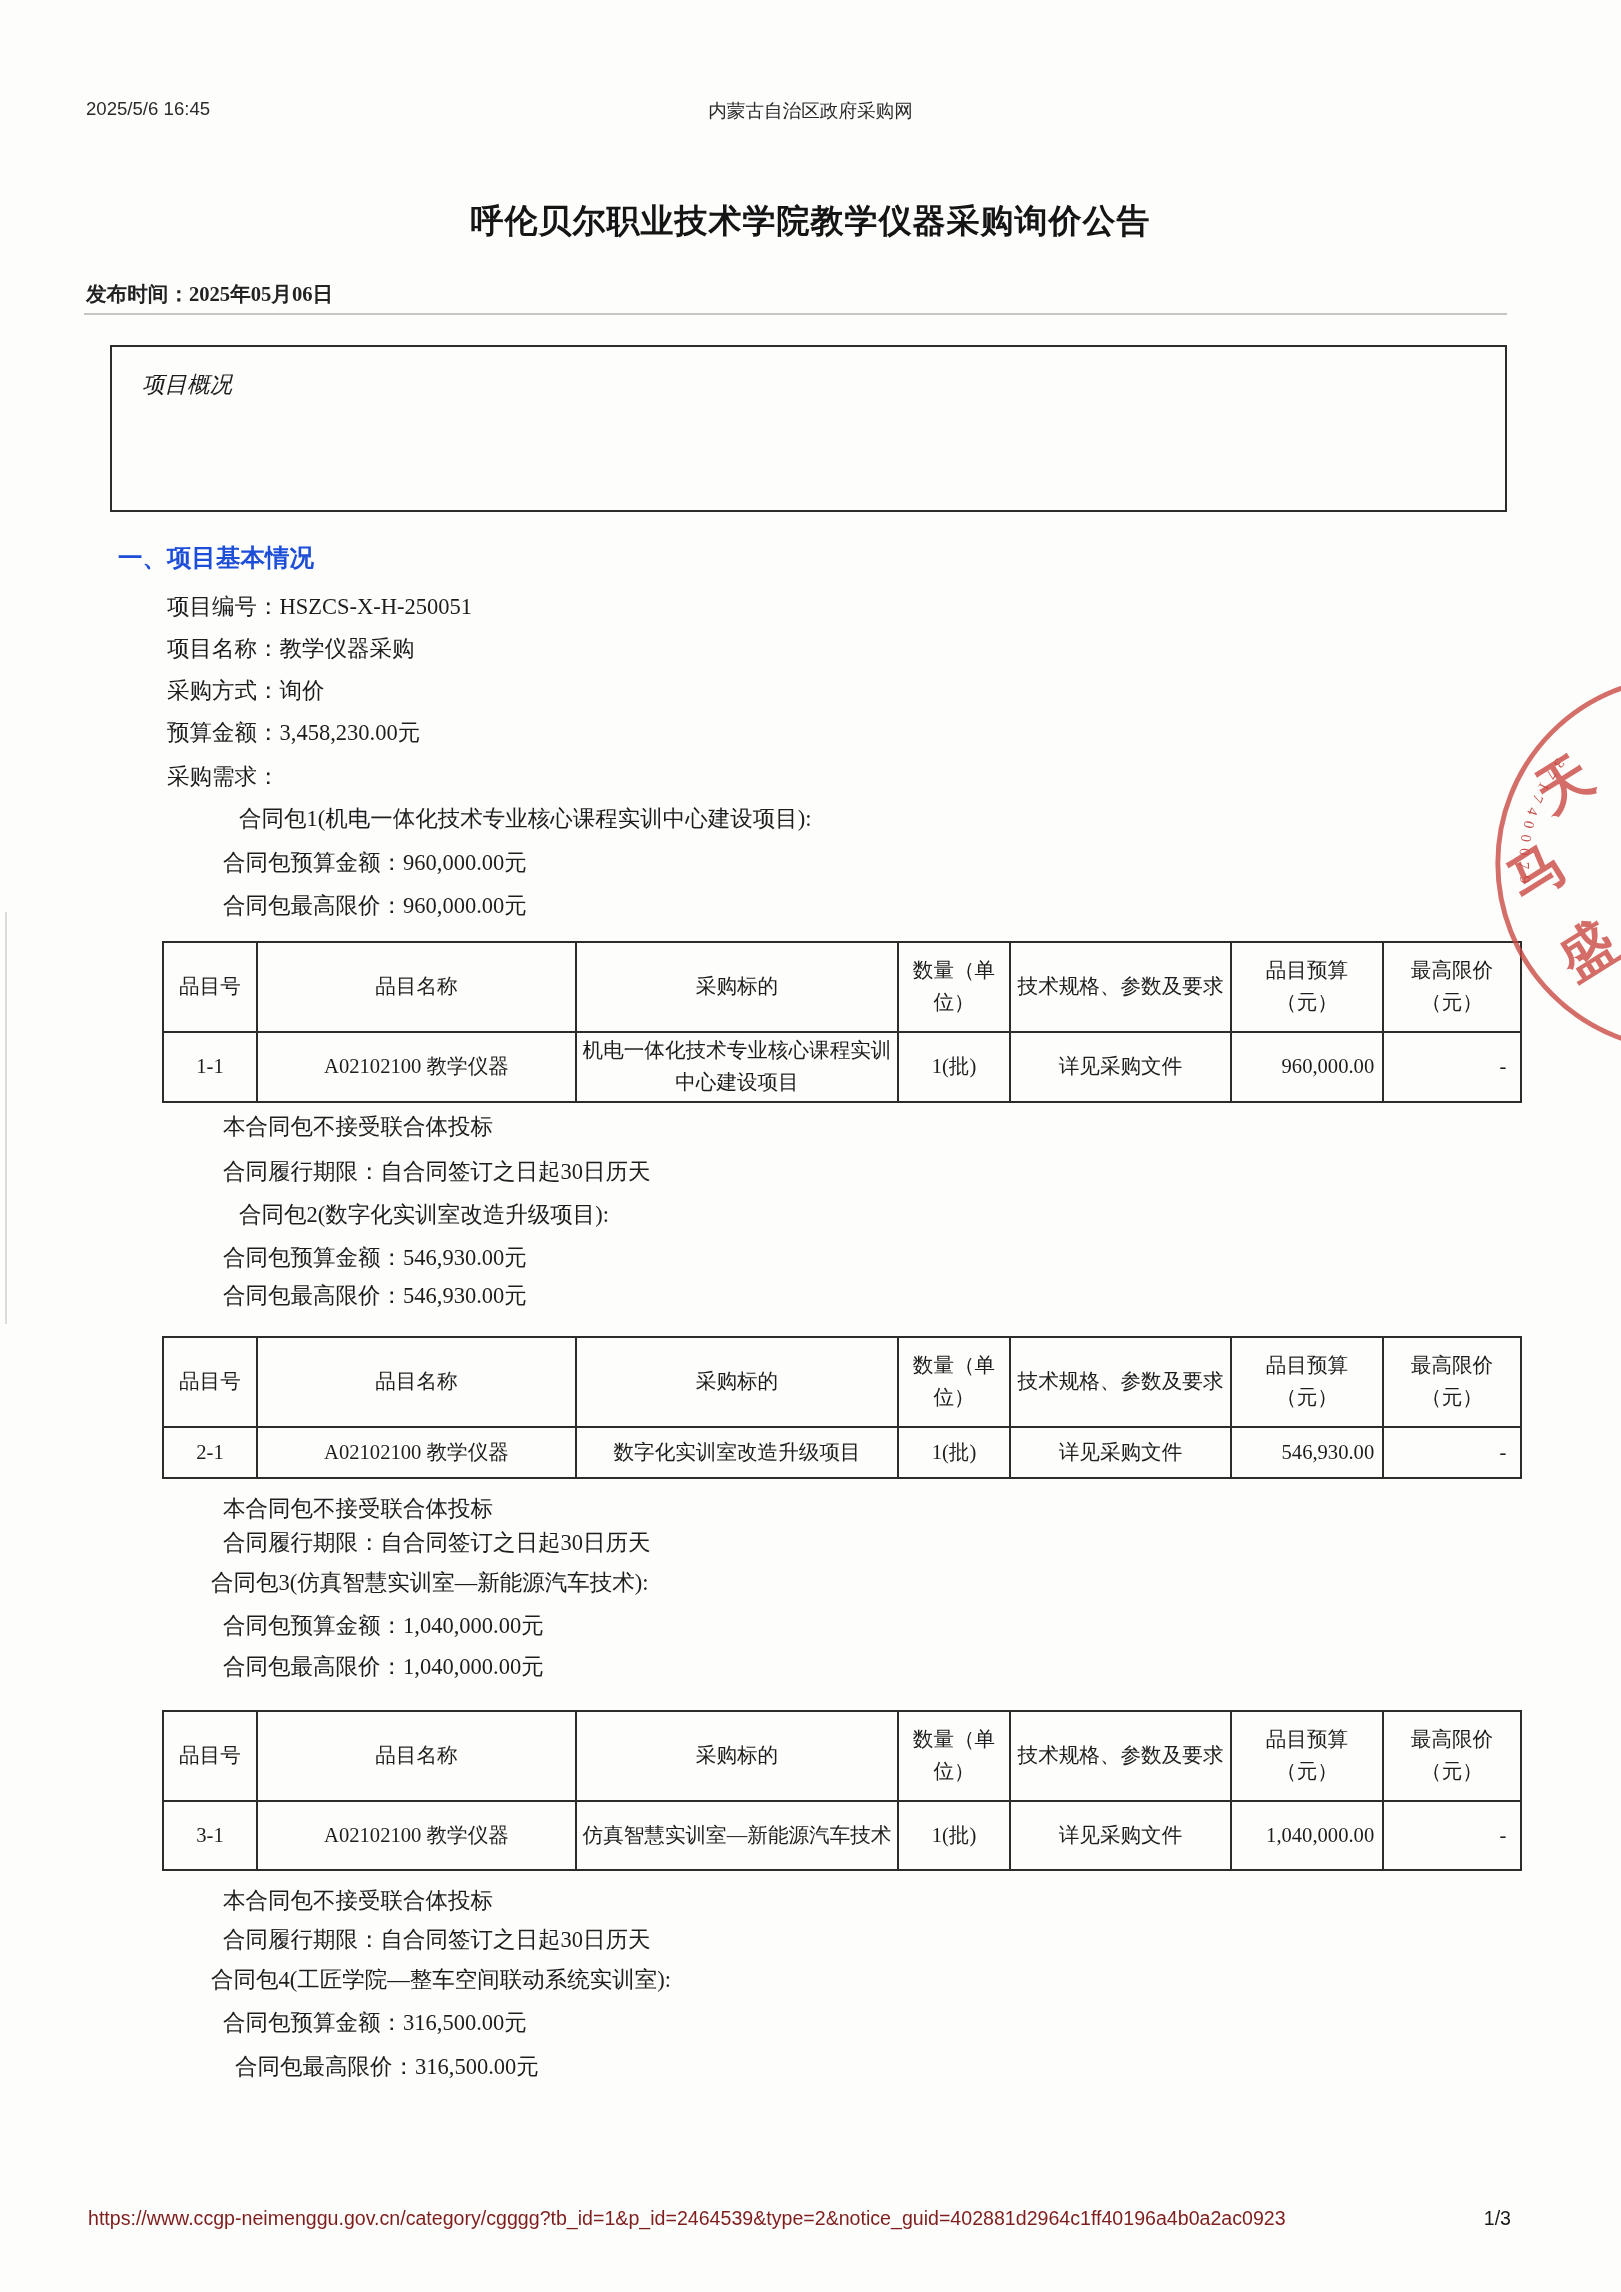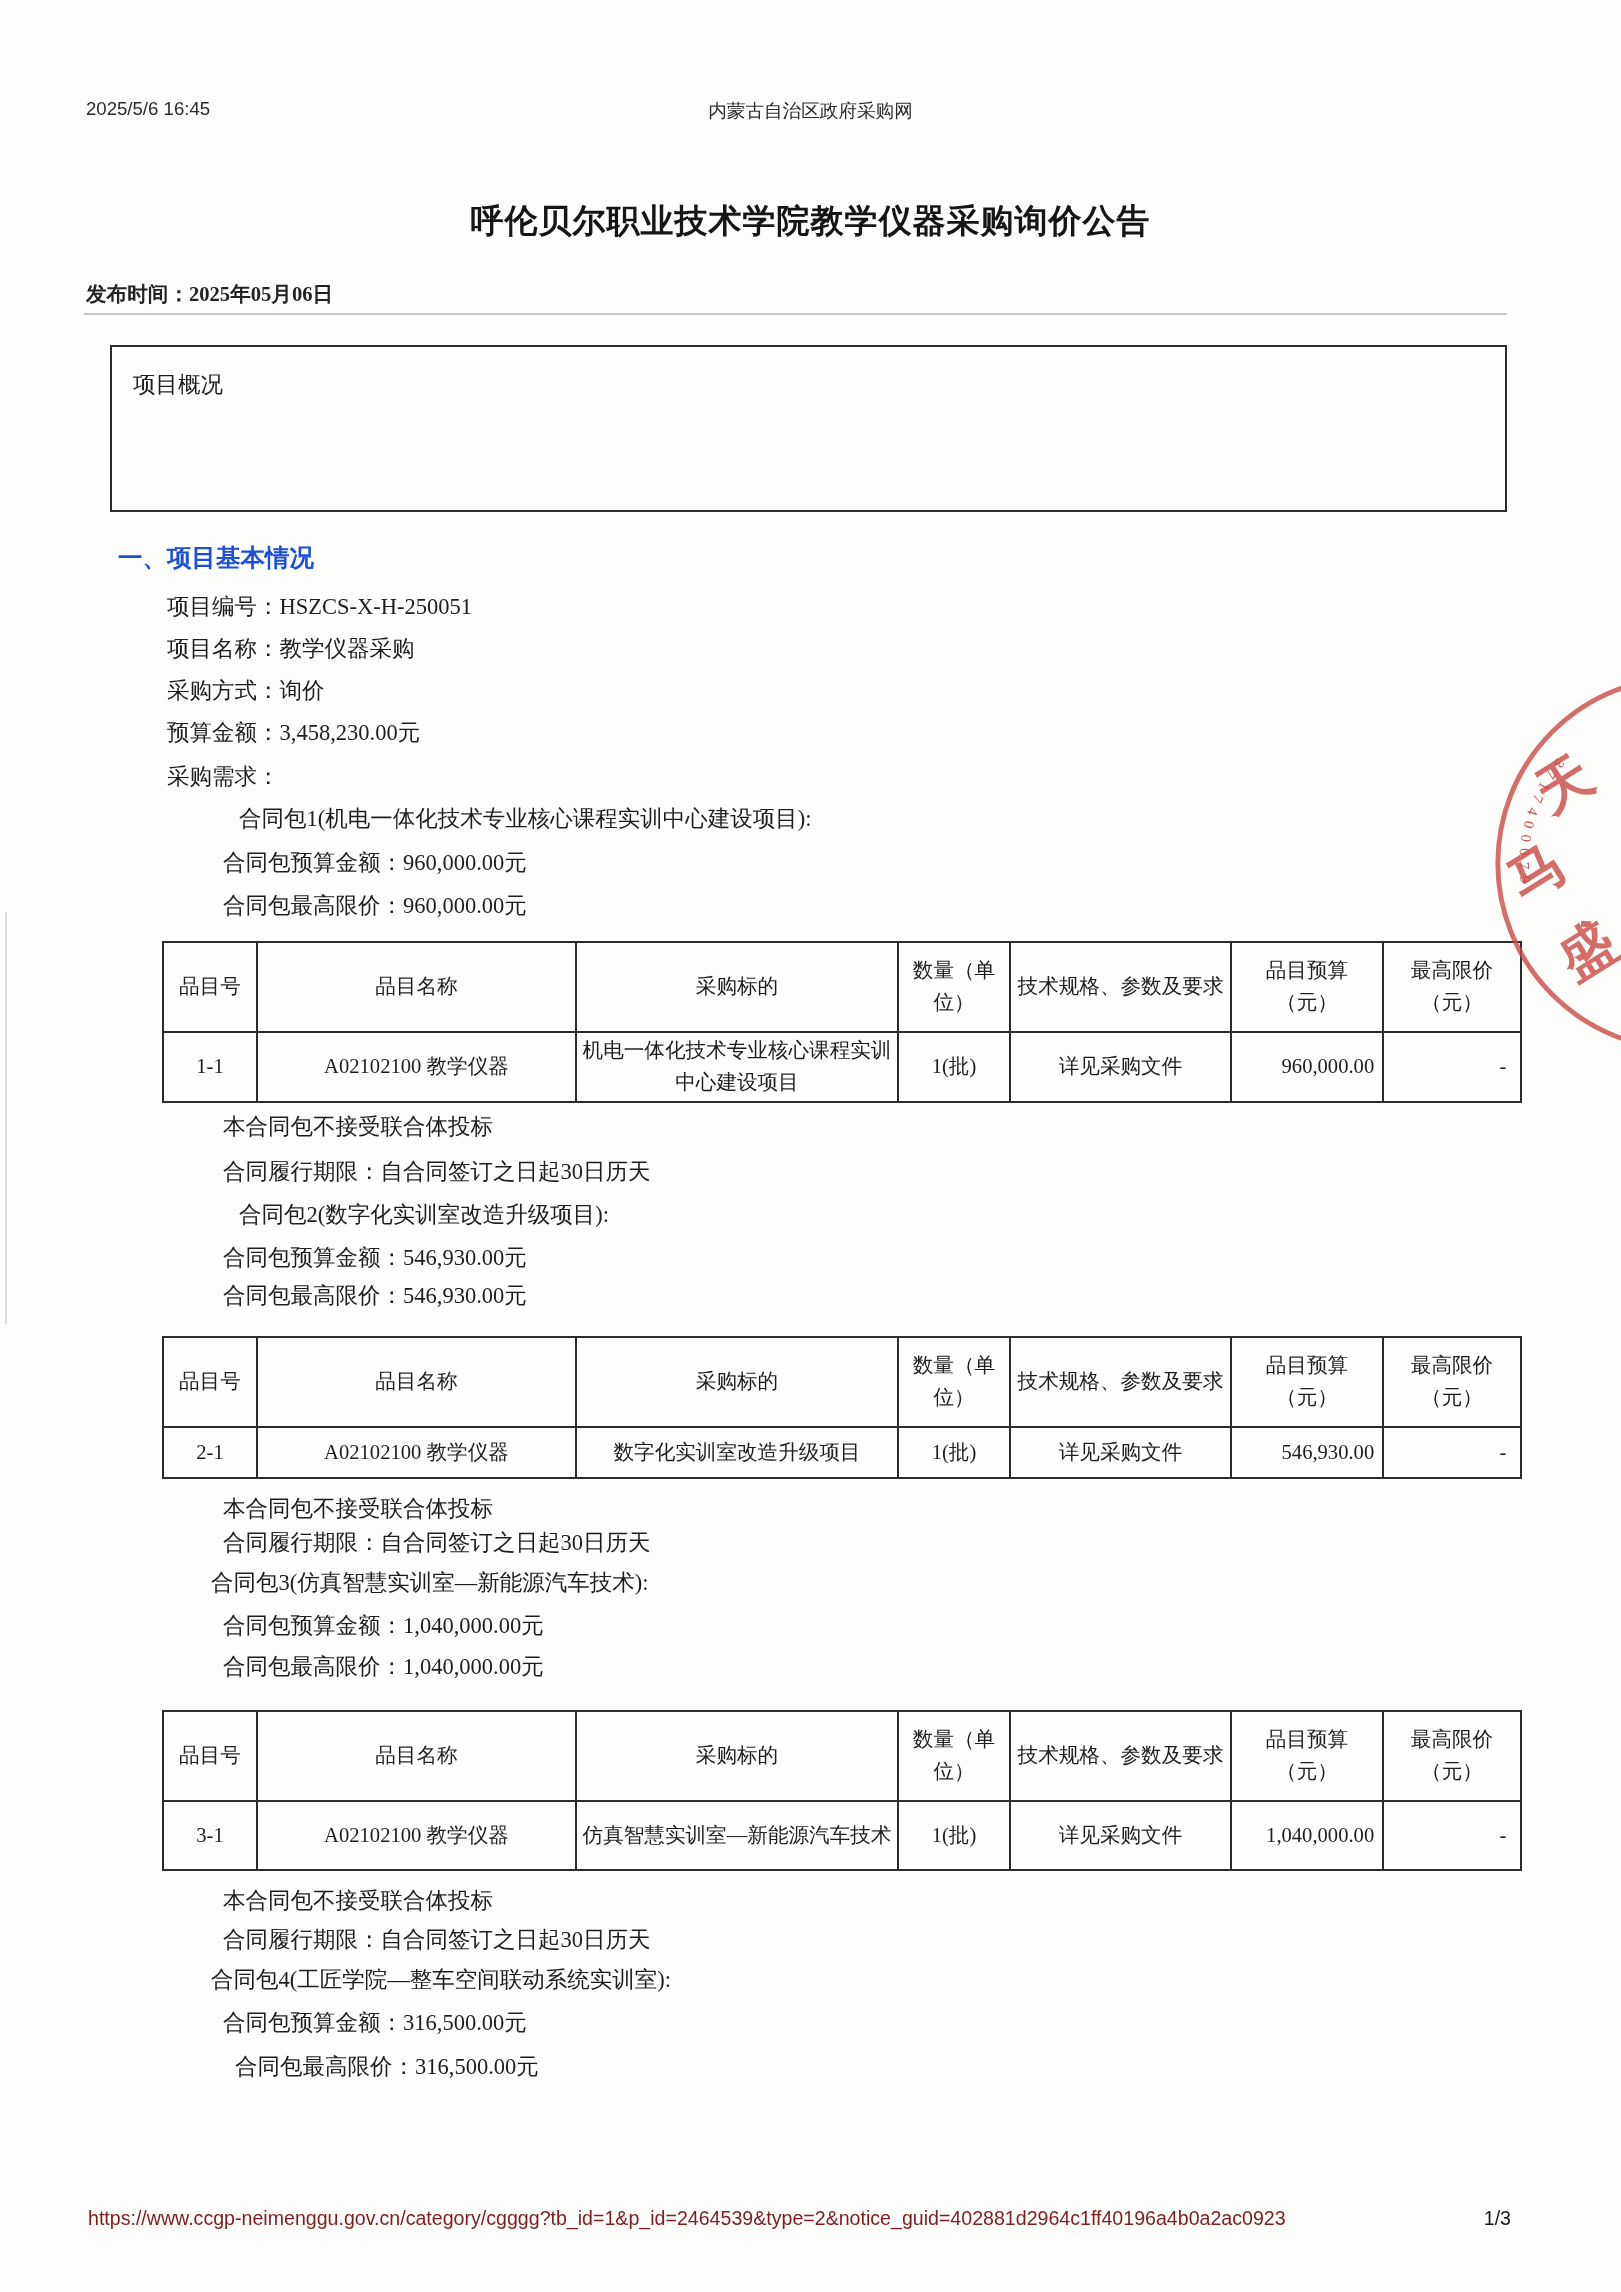--- a/index.html
+++ b/index.html
@@ -15,21 +15,21 @@
 
   .title{position:absolute;left:0;top:199px;width:100%;margin:0;text-align:center;
          font-size:33px;font-weight:bold;color:#151515;
          font-family:"Liberation Sans",sans-serif;letter-spacing:1px;}
 
   .publish{position:absolute;left:86px;top:280px;font-size:20.6px;font-weight:600;color:#222;}
   .rule{position:absolute;left:84px;top:313px;width:1423px;height:2px;background:#c6c6c6;}
 
   .overview-box{position:absolute;left:110px;top:345px;width:1397px;height:167px;
                 border:2px solid #2c2c2c;box-sizing:border-box;}
-  .ov-head{position:absolute;left:21px;top:21.6px;font-size:22.5px;color:#1d1d1d;}
+  .ov-head{position:absolute;left:30px;top:21.6px;font-size:22.5px;color:#1d1d1d;font-style:italic;}
   .ov-body{position:absolute;left:25.5px;top:61px;width:1323px;margin:0;font-size:23.5px;
            line-height:48px;text-indent:54px;color:#1d1d1d;}
 
   .line{position:absolute;font-size:22.5px;color:#1d1d1d;white-space:nowrap;}
   .sec-head{font-size:24.5px;font-weight:bold;color:#1d4ed8;}
 
   .ptable{position:absolute;left:162px;width:1358px;border-collapse:collapse;
           table-layout:fixed;font-size:20.6px;color:#1d1d1d;}
   .ptable th,.ptable td{border:2px solid #2c2c2c;text-align:center;vertical-align:middle;
           padding:2px 4.9px;font-weight:400;line-height:1.55;overflow:hidden;}

